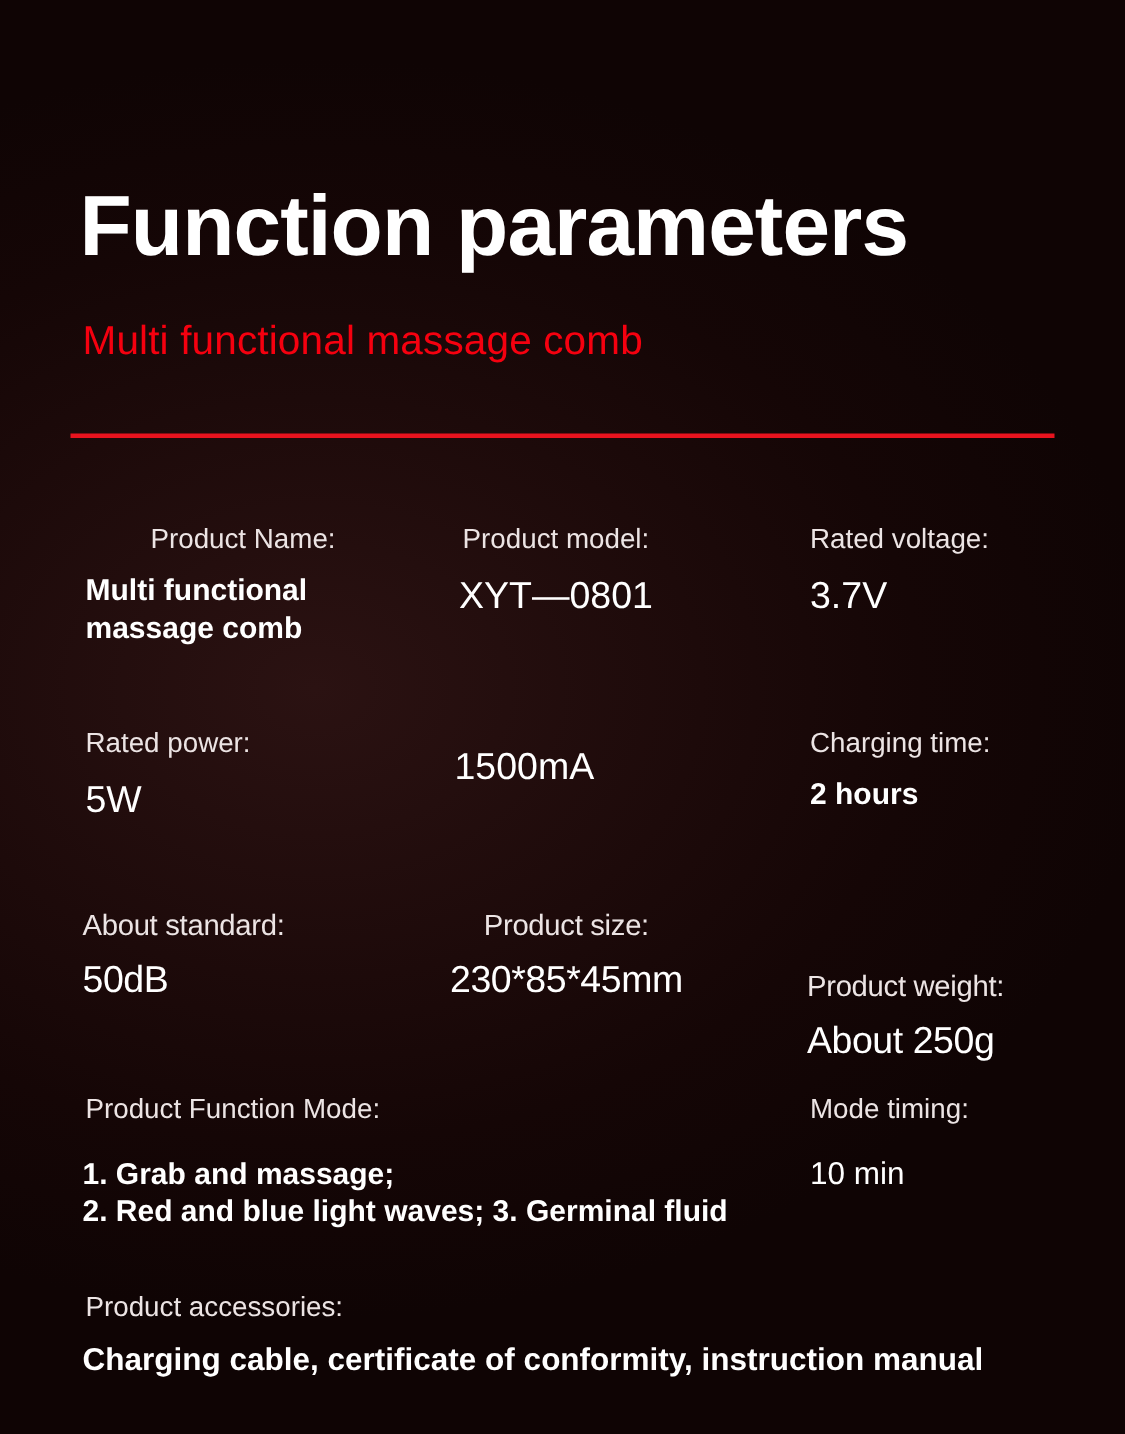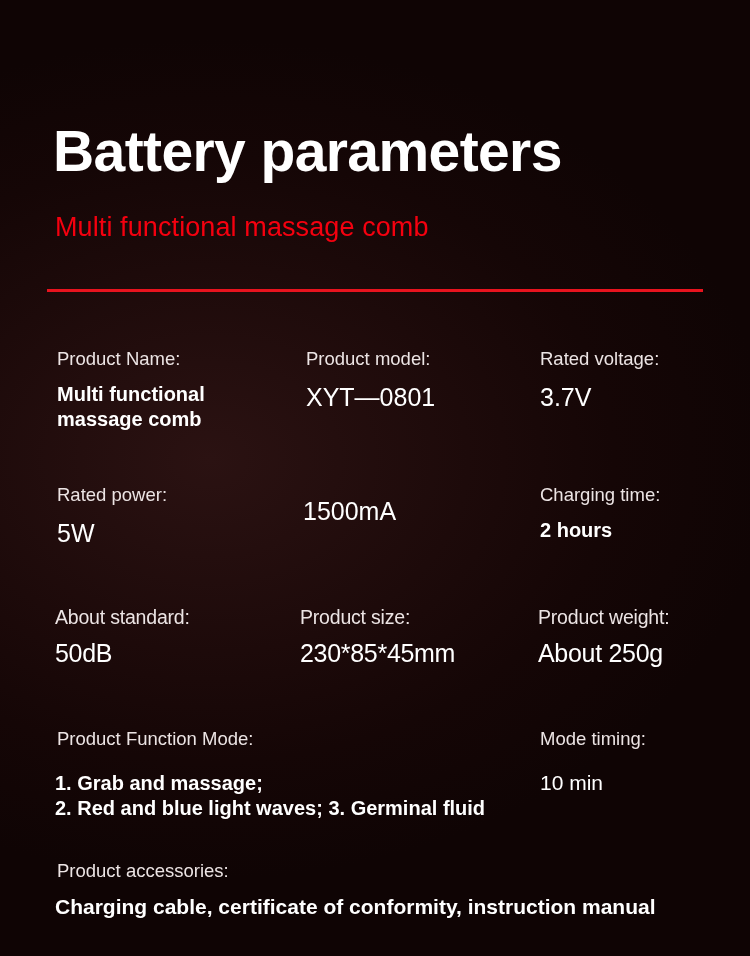--- a/index.html
+++ b/index.html
@@ -59,20 +59,21 @@
   .cell {
     position: absolute;
     top: 0;
   }
   .lbl {
     color: #ece4e4;
     font-size: 18.5px;
     font-weight: 400;
     white-space: nowrap;
     line-height: 1.2;
+    text-align: center;
   }
   .val {
     color: #ffffff;
     font-size: 25px;
     font-weight: 400;
     white-space: nowrap;
     line-height: 1.22;
     margin-top: 12px;
   }
   .val.bold { font-weight: 700; font-size: 20px; }
@@ -146,21 +147,21 @@
     font-size: 21px;
     font-weight: 700;
     white-space: nowrap;
   }
 </style>
 </head>
 <body>
 
 <div class="page">
 
-  <div class="title">Battery parameters</div>
+  <div class="title">Function parameters</div>
 
   <div class="subtitle">Multi functional massage comb</div>
 
   <div class="rule"></div>
 
   <div class="grid-row" style="top:348px;">
     <div class="cell" style="left:57px;">
       <div class="lbl">Product Name:</div>
       <div class="val bold wrap">Multi functional massage comb</div>
     </div>
@@ -190,21 +191,21 @@
 
   <div class="grid-row row-narrow" style="top:606px;">
     <div class="cell" style="left:55px;">
       <div class="lbl">About standard:</div>
       <div class="val">50dB</div>
     </div>
     <div class="cell" style="left:300px;">
       <div class="lbl">Product size:</div>
       <div class="val">230*85*45mm</div>
     </div>
-    <div class="cell" style="left:538px;">
+    <div class="cell" style="left:538px;margin-top:41px;">
       <div class="lbl">Product weight:</div>
       <div class="val">About 250g</div>
     </div>
   </div>
 
   <div class="fn-label">Product Function Mode:</div>
   <div class="fn-list">
     <div>1. Grab and massage;</div>
     <div>2. Red and blue light waves; 3. Germinal fluid</div>
   </div>

